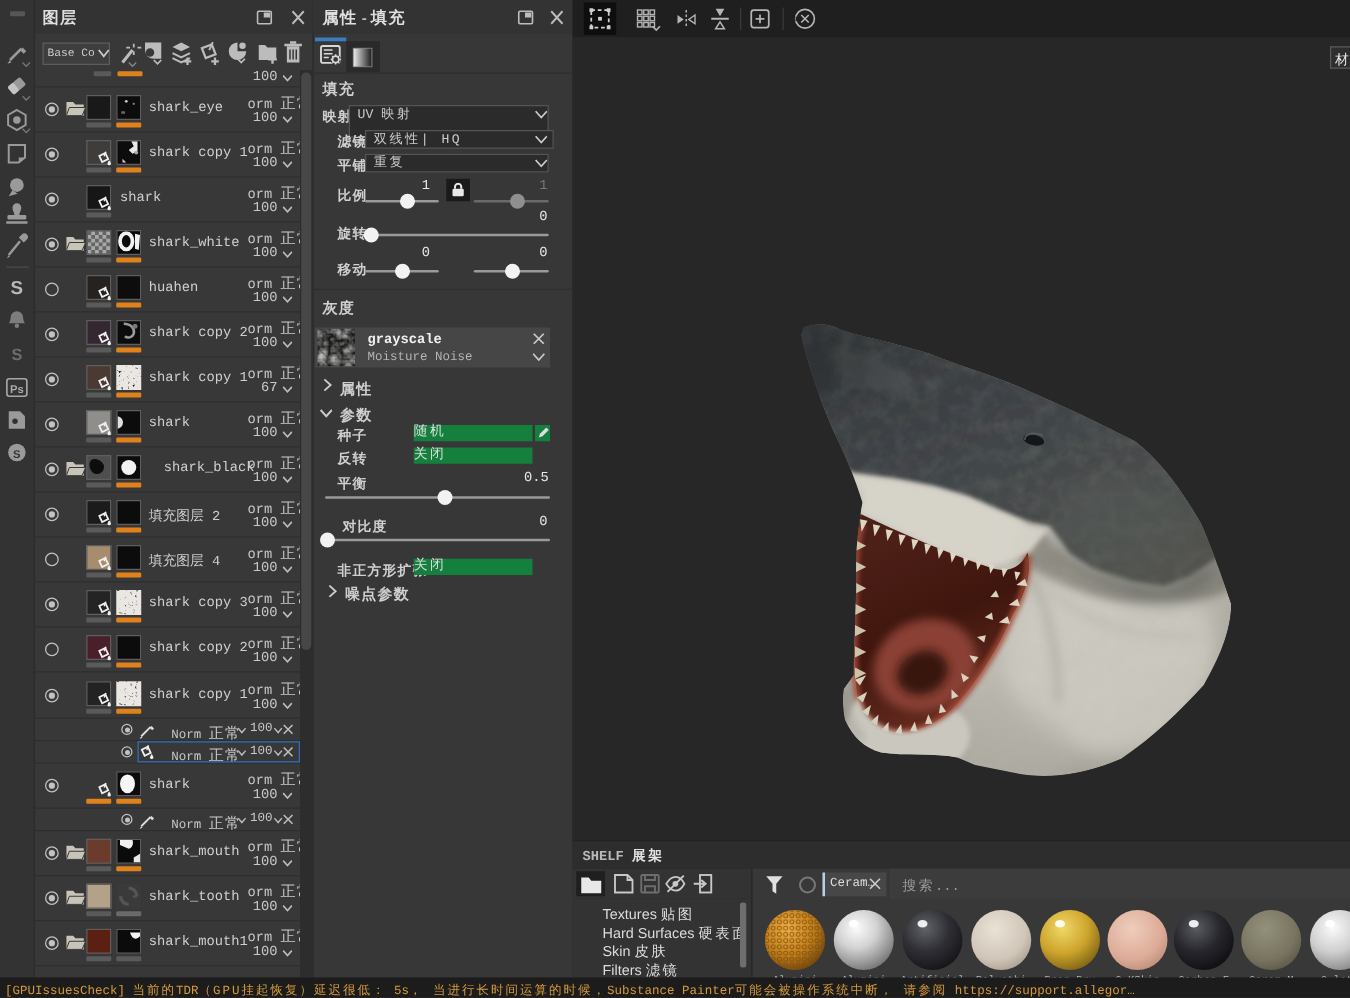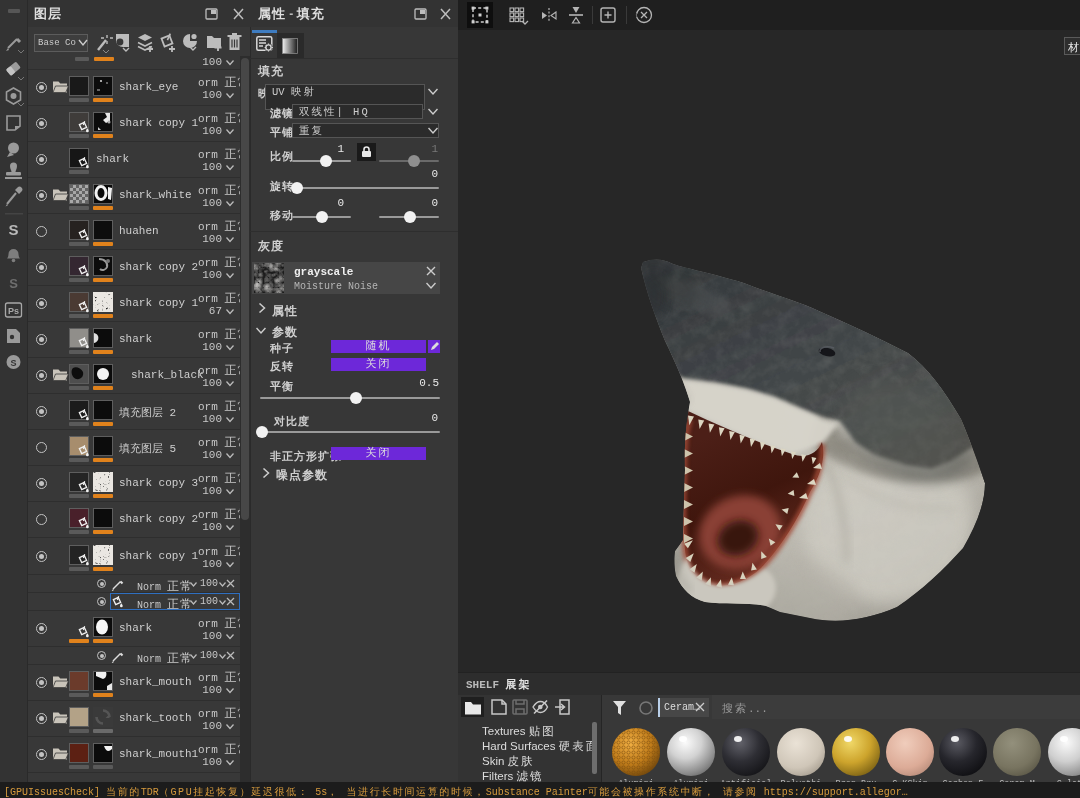--- a/index.html
+++ b/index.html
@@ -15,21 +15,21 @@
 .thumb{position:absolute;width:20px;height:20px}
 .bar{position:absolute;height:4px;border-radius:1px}
 .lname{position:absolute;font-family:"Liberation Mono",monospace;font-size:11px;color:#cfcfcf;white-space:nowrap}
 .bmode{position:absolute;font-family:"Liberation Mono",monospace;font-size:11px;color:#c8c8c8;white-space:nowrap;overflow:hidden}
 .opac{position:absolute;font-family:"Liberation Mono",monospace;font-size:11px;color:#c8c8c8}
 .sel{background:#2b2b2b;border:1px solid #555;color:#ccc}
 .slider{position:absolute;height:2px;background:#9a9a9a;border-radius:1px}
 .knob{position:absolute;width:12px;height:12px;border-radius:50%;background:#f2f2f2;top:-5px}
 .plabel{position:absolute;font-size:11px;font-weight:bold;color:#cfcfcf;letter-spacing:1px}
 .pval{position:absolute;font-family:"Liberation Mono",monospace;font-size:11px;color:#e8e8e8}
-.btn{position:absolute;background:#6d28d9;color:#ddd;font-size:11px;text-align:center;font-family:"Liberation Mono",monospace}
+.btn{position:absolute;background:#15803d;color:#ddd;font-size:11px;font-family:"Liberation Mono",monospace}
 </style></head><body>
 <div class="abs" style="left:0;top:0;width:28px;height:782px;background:#333333;border-right:1px solid #2a2a2a"></div>
 <svg class="abs" style="left:0px;top:0px" width="28" height="782">
     <rect x="8" y="9" width="12" height="4" rx="1" fill="#565656"></rect>
     <g stroke="#9a9a9a" stroke-width="2" fill="none">
       <path d="M8 48 L17 39"></path>
       <path d="M17 39 l3 3" stroke-width="3"></path>
     </g>
     <path d="M8 48 l-2 3 l3 -1 z" fill="#9a9a9a"></path>
     <path d="M18 50 l3 3 l3 -3" stroke="#777" fill="none"></path>
@@ -380,21 +380,21 @@
       <g transform="rotate(20 5 5)">
         <path d="M5 1.2 L8.8 5 L5 8.8 L1.2 5 z" fill="none" stroke="#f0f0f0" stroke-width="1.4"></path>
         <path d="M5 0 v4" stroke="#f0f0f0" stroke-width="1.2"></path>
       </g>
       <path d="M9.3 7.2 c.9 1.2 1.4 2 1.4 2.7 a1.35 1.35 0 0 1 -2.7 0 c0 -.7 .5 -1.5 1.3 -2.7 z" fill="#f0f0f0"></path>
     </g>
   </svg>
 <div class="thumb" style="left:93px;top:436px;border:1px solid #5e5e5e;background:#0c0c0c"></div>
 <div class="bar" style="left:69px;top:458px;width:20px;background:#5a5a5a"></div>
 <div class="bar" style="left:93px;top:458px;width:20px;background:#e0821c"></div>
-<div class="lname" style="left:119px;top:441px">填充图层 5</div>
+<div class="lname" style="left:119px;top:441px">填充图层 4</div>
 <div class="bmode" style="left:198px;top:434px;width:42px">orm <span class="cn">正常</span></div>
 <div class="opac" style="left:200px;top:449px;width:22px;text-align:right">100</div>
 <svg class="abs" style="left:226px;top:452px" width="8" height="7">
     <path d="M0.5 1.5 l3.5 4 l3.5 -4" stroke="#bbb" stroke-width="1.3" fill="none"></path>
   </svg>
 <div class="row" style="left:28px;top:466px;height:36px"></div>
 <div class="vis" style="left:36px;top:478px">
     <i></i>
   </div>
 <div class="thumb" style="left:69px;top:472px;border:1px solid #5e5e5e;background:#242424"></div>
@@ -665,26 +665,26 @@
       <linearGradient id="tg" x1="0" y1="0" x2="1" y2="0">
         <stop offset="0" stop-color="#f0f0f0"></stop>
         <stop offset="1" stop-color="#1a1a1a"></stop>
       </linearGradient>
     </defs>
     <rect x="0.5" y="0.5" width="15" height="15" fill="url(#tg)" stroke="#888" stroke-width="0.8"></rect>
   </svg>
 <div class="abs" style="left:250px;top:58px;width:208px;height:1px;background:#2e2e2e"></div>
 <div class="plabel cn" style="left:258px;top:63px;font-size:12px">填充</div>
 <div class="plabel cn" style="left:258px;top:86px">映射</div>
-<div class="abs sel mono" style="left:265px;top:84px;width:160px;height:26px;font-size:10.5px;line-height:14px"><span style="margin-left:6px" class="">UV <span class="cn">映射</span></span></div>
+<div class="abs sel mono" style="left:279px;top:84px;width:160px;height:26px;font-size:10.5px;line-height:14px"><span style="margin-left:6px" class="">UV <span class="cn">映射</span></span></div>
 <svg class="abs" style="left:428px;top:88px" width="10" height="8">
     <path d="M0.5 1 l4.5 5 l4.5 -5" stroke="#ccc" stroke-width="1.4" fill="none"></path>
   </svg>
 <div class="plabel cn" style="left:270px;top:106px">滤镜</div>
-<div class="abs sel mono" style="left:292px;top:104px;width:131px;height:15px;font-size:10.5px;line-height:14px"><span style="margin-left:6px" class="cn">双线性| HQ</span></div>
+<div class="abs sel mono" style="left:292px;top:104px;width:151px;height:15px;font-size:10.5px;line-height:14px"><span style="margin-left:6px" class="cn">双线性| HQ</span></div>
 <svg class="abs" style="left:428px;top:108px" width="10" height="8">
     <path d="M0.5 1 l4.5 5 l4.5 -5" stroke="#ccc" stroke-width="1.4" fill="none"></path>
   </svg>
 <div class="plabel cn" style="left:270px;top:125px">平铺</div>
 <div class="abs sel mono" style="left:292px;top:123px;width:147px;height:15px;font-size:10.5px;line-height:14px"><span style="margin-left:6px" class="cn">重复</span></div>
 <svg class="abs" style="left:428px;top:127px" width="10" height="8">
     <path d="M0.5 1 l4.5 5 l4.5 -5" stroke="#ccc" stroke-width="1.4" fill="none"></path>
   </svg>
 <div class="plabel cn" style="left:270px;top:149px">比例</div>
 <div class="pval" style="left:330px;top:143px;width:14px;text-align:right">1</div>

